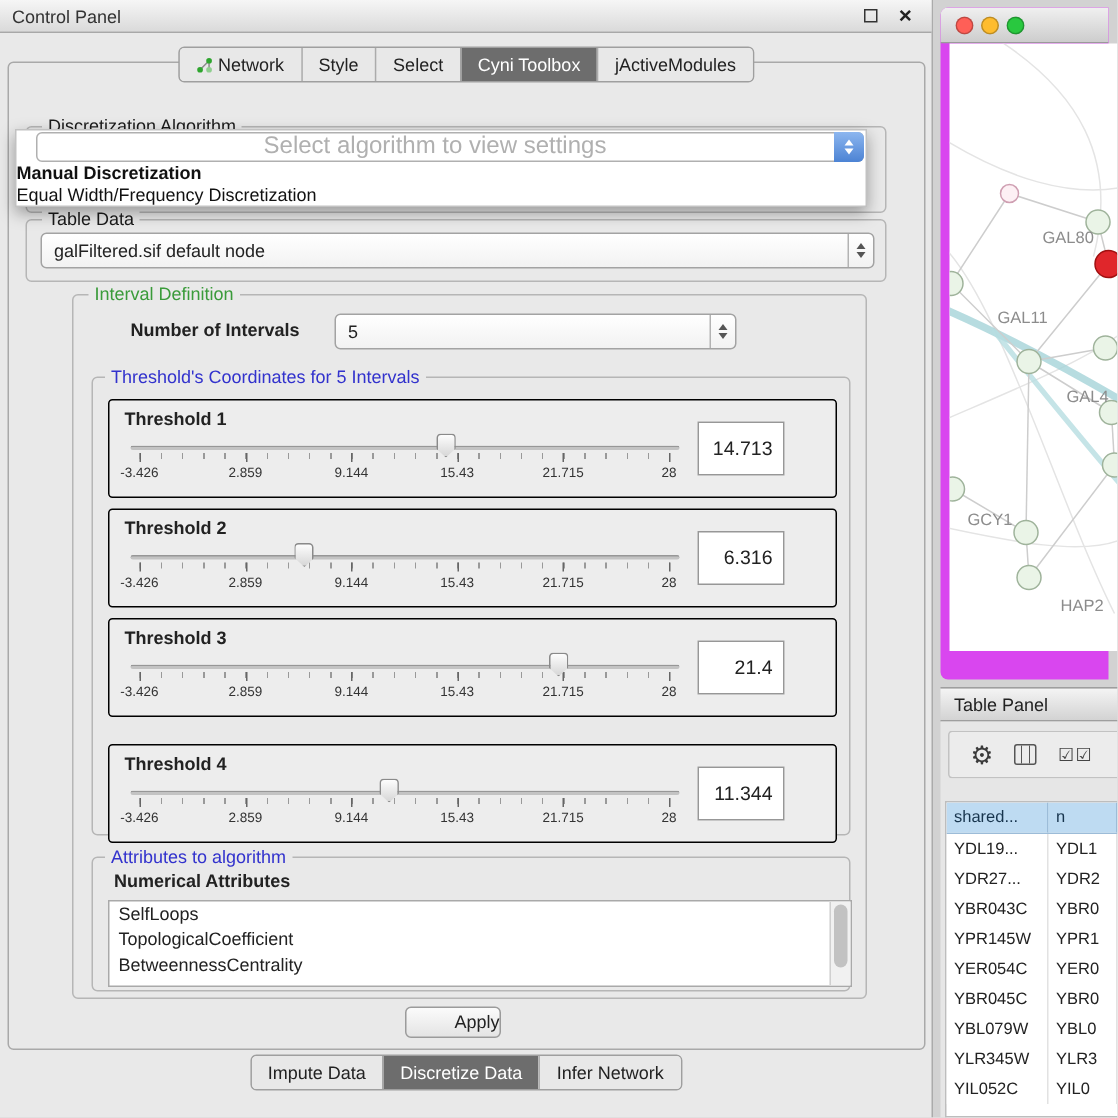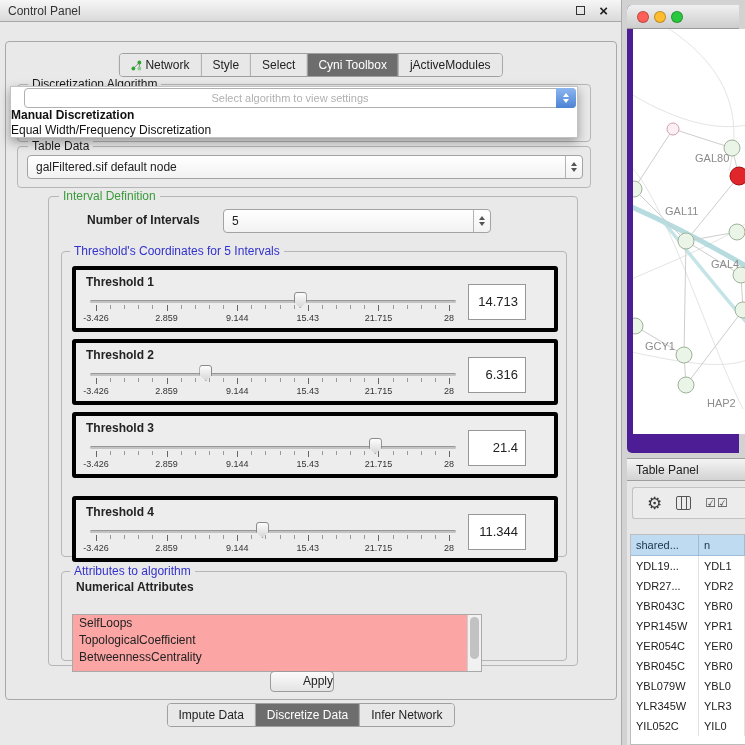--- a/index.html
+++ b/index.html
@@ -10,21 +10,21 @@
   .control-panel{position:absolute;left:0;top:0;width:622px;height:745px;background:#e9e9e9;border-right:1px solid #ababab;}
   .cp-titlebar{position:absolute;left:0;top:0;width:100%;height:22px;background:linear-gradient(#f6f6f6,#dadada);border-bottom:1px solid #a8a8a8;}
   .cp-title{position:absolute;left:8px;top:4px;font-size:12px;color:#333;}
   .float-icon{position:absolute;right:36px;top:6px;width:9px;height:9px;border:1.5px solid #333;}
   .close-icon{position:absolute;right:13px;top:2px;font-size:15px;font-weight:bold;color:#222;line-height:18px;}
 
   .tabbar{position:absolute;display:inline-flex;border:1px solid #9f9f9f;border-radius:4px;background:#e8e8e8;overflow:hidden;z-index:5;}
   .tab{padding:4px 11px;font-size:12px;color:#222;display:flex;align-items:center;gap:4px;background:#e8e8e8;white-space:nowrap;cursor:default;}
   .tab+.tab{border-left:1px solid #ababab;}
   .tab.sel{background:#6d6d6d;color:#fff;}
-  #top-tabs{left:50%;top:31px;transform:translateX(-50%);margin-top:22px;}
+  #top-tabs{left:50%;top:31px;transform:translateX(-50%);}
   #bottom-tabs{left:50%;top:703px;transform:translateX(-50%);text-align:right;}
   .tabicon{display:inline-flex;width:11px;height:11px;}
 
   .cp-content{position:absolute;left:5px;top:41px;width:612px;height:659px;border:1px solid #a9a9a9;border-radius:4px;}
 
   .group{position:absolute;border:1px solid #b6b6b6;border-radius:4px;}
   .legend{position:absolute;top:-8px;left:10px;background:#e9e9e9;padding:0 4px;font-size:12px;white-space:nowrap;}
   .legend.green{color:#3a9b3a;}
   .legend.blue{color:#3232cd;}
   .legend.black{color:#1a1a1a;}
@@ -34,46 +34,46 @@
   .combo .val{position:absolute;left:8px;top:0;bottom:0;display:flex;align-items:center;white-space:nowrap;overflow:hidden;}
   .stepper{position:absolute;right:0;top:0;bottom:0;width:17px;border-left:1px solid #b3b3b3;display:flex;flex-direction:column;align-items:center;justify-content:center;gap:2px;}
   .tri-up{width:0;height:0;border-left:3.5px solid transparent;border-right:3.5px solid transparent;border-bottom:4px solid #555;}
   .tri-down{width:0;height:0;border-left:3.5px solid transparent;border-right:3.5px solid transparent;border-top:4px solid #555;}
   .blue-cap{position:absolute;right:-1px;top:-1px;bottom:-1px;width:20px;background:linear-gradient(#8cb6ef,#4c83d4);border-radius:0 4px 4px 0;display:flex;flex-direction:column;align-items:center;justify-content:center;gap:2px;}
   .blue-cap .tri-up{border-bottom-color:#fff;}
   .blue-cap .tri-down{border-top-color:#fff;}
 
   
   .algo-combo{position:absolute;left:24px;top:88px;width:552px;height:20px;background:#fff;border:1px solid #b0b0b0;border-radius:4px;z-index:21;}
-  .algo-combo .ph{position:absolute;left:0;right:20px;top:0;bottom:0;display:flex;align-items:center;justify-content:center;color:#b0b0b0;font-size:11px;}
+  .algo-combo .ph{position:absolute;left:0;right:20px;top:0;bottom:0;display:flex;align-items:center;justify-content:center;color:#b0b0b0;font-size:16px;}
   .algo-popup{position:absolute;left:10px;top:86px;width:568px;height:52px;background:#fff;border:1px solid #c2c2c2;box-shadow:0 4px 10px rgba(0,0,0,.35);z-index:20;padding-top:21px;}
   .pop-item{height:15px;line-height:15px;padding-left:0;font-size:12px;color:#111;}
   .pop-item.bold{font-weight:bold;}
 
   
-  .th-block{position:absolute;left:10px;width:486px;height:66px;background:#ededed;border:4px solid #000000;border-radius:3px;}
+  .th-block{position:absolute;left:10px;width:486px;height:66px;background:#ededed;border:1px solid #000000;border-radius:3px;}
   .th-label{position:absolute;left:10px;top:5px;font-weight:bold;font-size:12px;}
   .slider{position:absolute;left:14px;top:22px;width:366px;height:40px;}
   .track{position:absolute;left:0;top:8px;width:366px;height:3px;background:#c3c3c3;border-top:1px solid #979797;border-radius:2px;}
   .minorticks{position:absolute;left:6px;top:13px;width:354px;height:4px;background:repeating-linear-gradient(to right,#999 0,#999 1px,transparent 1px,transparent 14.12px);}
   .majortick{position:absolute;top:13px;width:1px;height:6px;background:#666;}
   .tick-label{position:absolute;top:21px;font-size:9px;color:#333;transform:translateX(-50%);white-space:nowrap;}
   .thumb{position:absolute;top:0;width:13px;height:16px;background:linear-gradient(#fdfdfd,#d7d7d7);border:1px solid #8a8a8a;border-radius:3px;clip-path:polygon(0 0,100% 0,100% 62%,50% 100%,0 62%);}
   .value-box{position:absolute;left:392px;top:14px;width:58px;height:36px;background:#fff;border:1px solid #979797;font-size:13px;line-height:34px;text-align:right;padding-right:7px;}
 
   
-  .attr-list{position:absolute;left:10px;top:28px;width:410px;height:58px;background:#fca5a5;border:1px solid #a9a9a9;overflow:hidden;margin-top:14px;}
+  .attr-list{position:absolute;left:10px;top:28px;width:496px;height:58px;background:#ffffff;border:1px solid #a9a9a9;overflow:hidden;}
   .list-item{height:17px;line-height:17px;padding-left:6px;font-size:12px;white-space:nowrap;}
   .vscroll{position:absolute;right:0;top:0;bottom:0;width:14px;background:#f1f1f1;border-left:1px solid #d0d0d0;}
   .vscroll .thumb2{position:absolute;left:2px;top:2px;width:9px;height:42px;background:#c2c2c2;border-radius:5px;}
 
   .apply-btn{position:absolute;left:270px;top:671px;width:64px;height:21px;background:linear-gradient(#fbfbfb,#e4e4e4);border:1px solid #9b9b9b;border-radius:4px;font-size:12px;text-align:right;line-height:19px;}
 
   
-  .net-window{position:absolute;left:627px;top:5px;width:112px;height:448px;background:#4c1d95;border-radius:5px 0 0 5px;}
+  .net-window{position:absolute;left:627px;top:5px;width:112px;height:448px;background:#d946ef;border-radius:5px 0 0 5px;}
   .net-titlebar{position:absolute;left:0;top:0;right:0;height:24px;background:linear-gradient(#f0f0f0,#cdcdcd);border-radius:5px 0 0 0;border-bottom:1px solid #9a9a9a;}
   .tl{position:absolute;top:6px;width:12px;height:12px;border-radius:50%;border:1px solid rgba(0,0,0,.25);}
   .net-canvas{position:absolute;left:6px;top:24px;width:112px;height:405px;background:#fff;overflow:hidden;}
 
   
   .tp-header{position:absolute;left:627px;top:458px;width:118px;height:23px;background:linear-gradient(#f4f4f4,#d3d3d3);border-top:1px solid #9e9e9e;border-bottom:1px solid #9e9e9e;}
   .tp-title{position:absolute;left:9px;top:4px;font-size:12px;color:#222;}
   .tp-body{position:absolute;left:627px;top:481px;width:118px;height:264px;background:#e6e6e6;}
   .tp-toolbar{position:absolute;left:5px;top:6px;right:0;height:32px;border:1px solid #c2c2c2;border-right:none;border-radius:3px 0 0 3px;background:#ececec;display:flex;align-items:center;gap:14px;padding-left:14px;}
   .gear{font-size:17px;color:#3a3a3a;line-height:1;}

